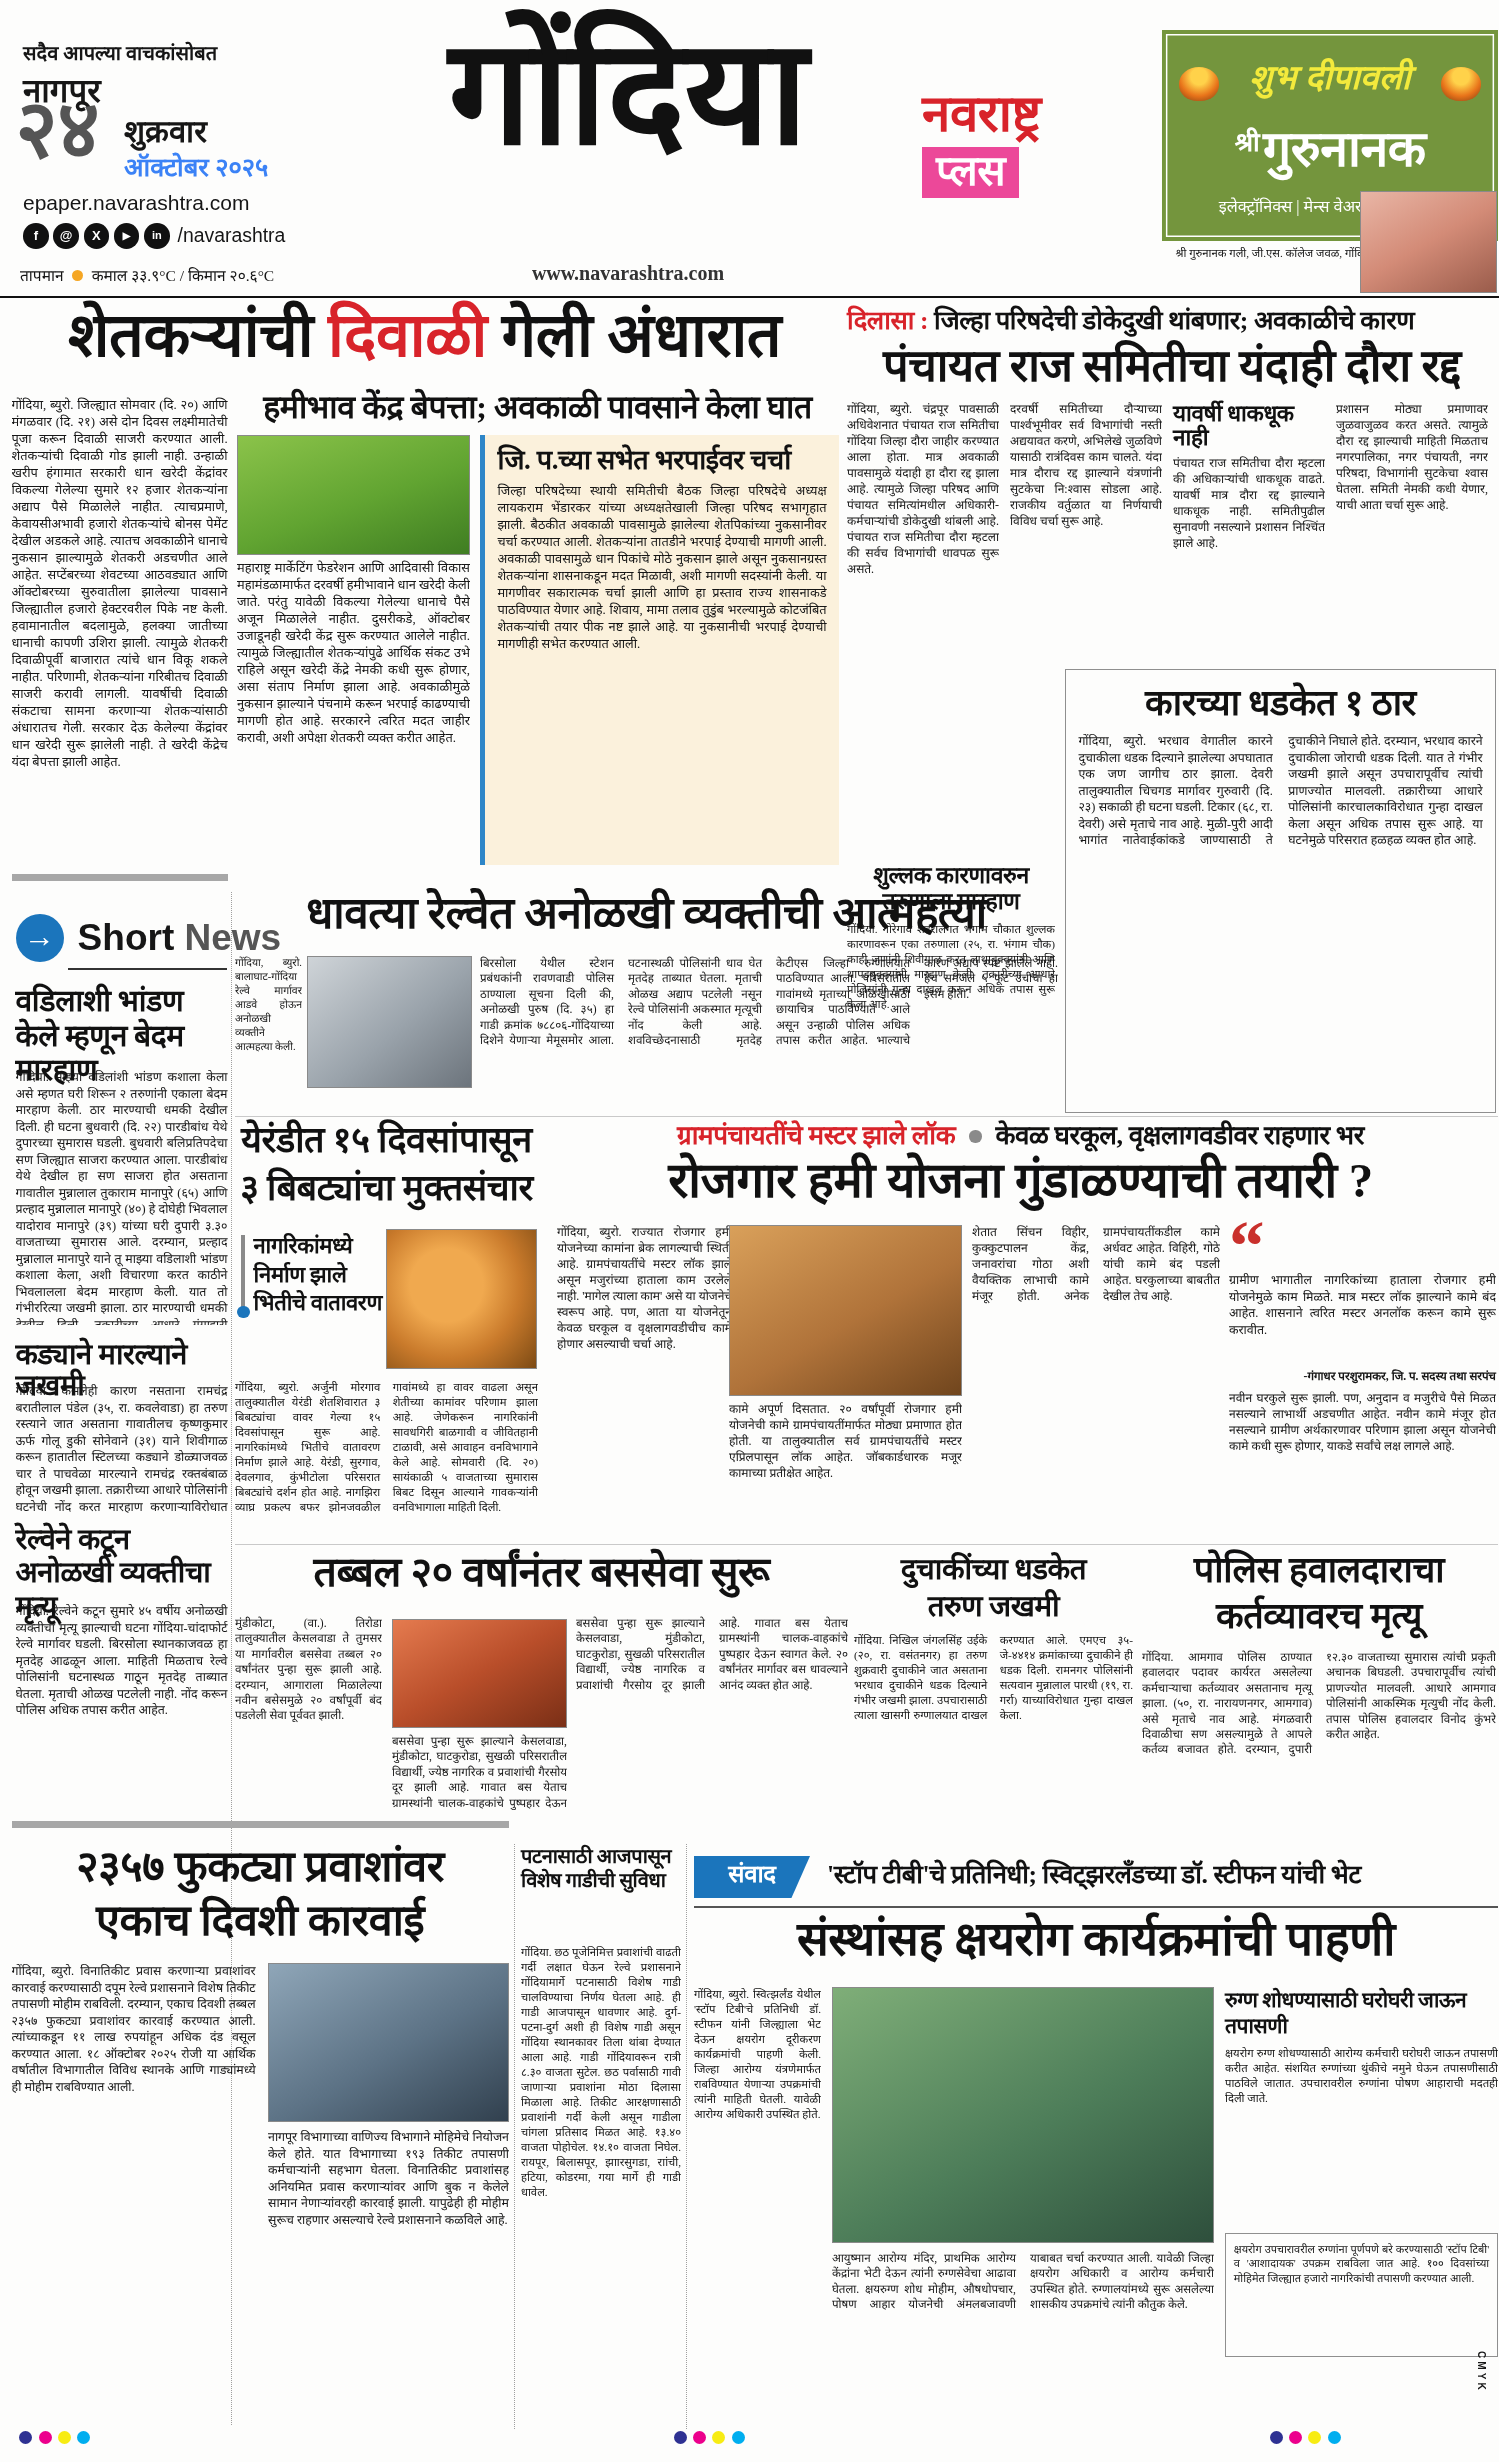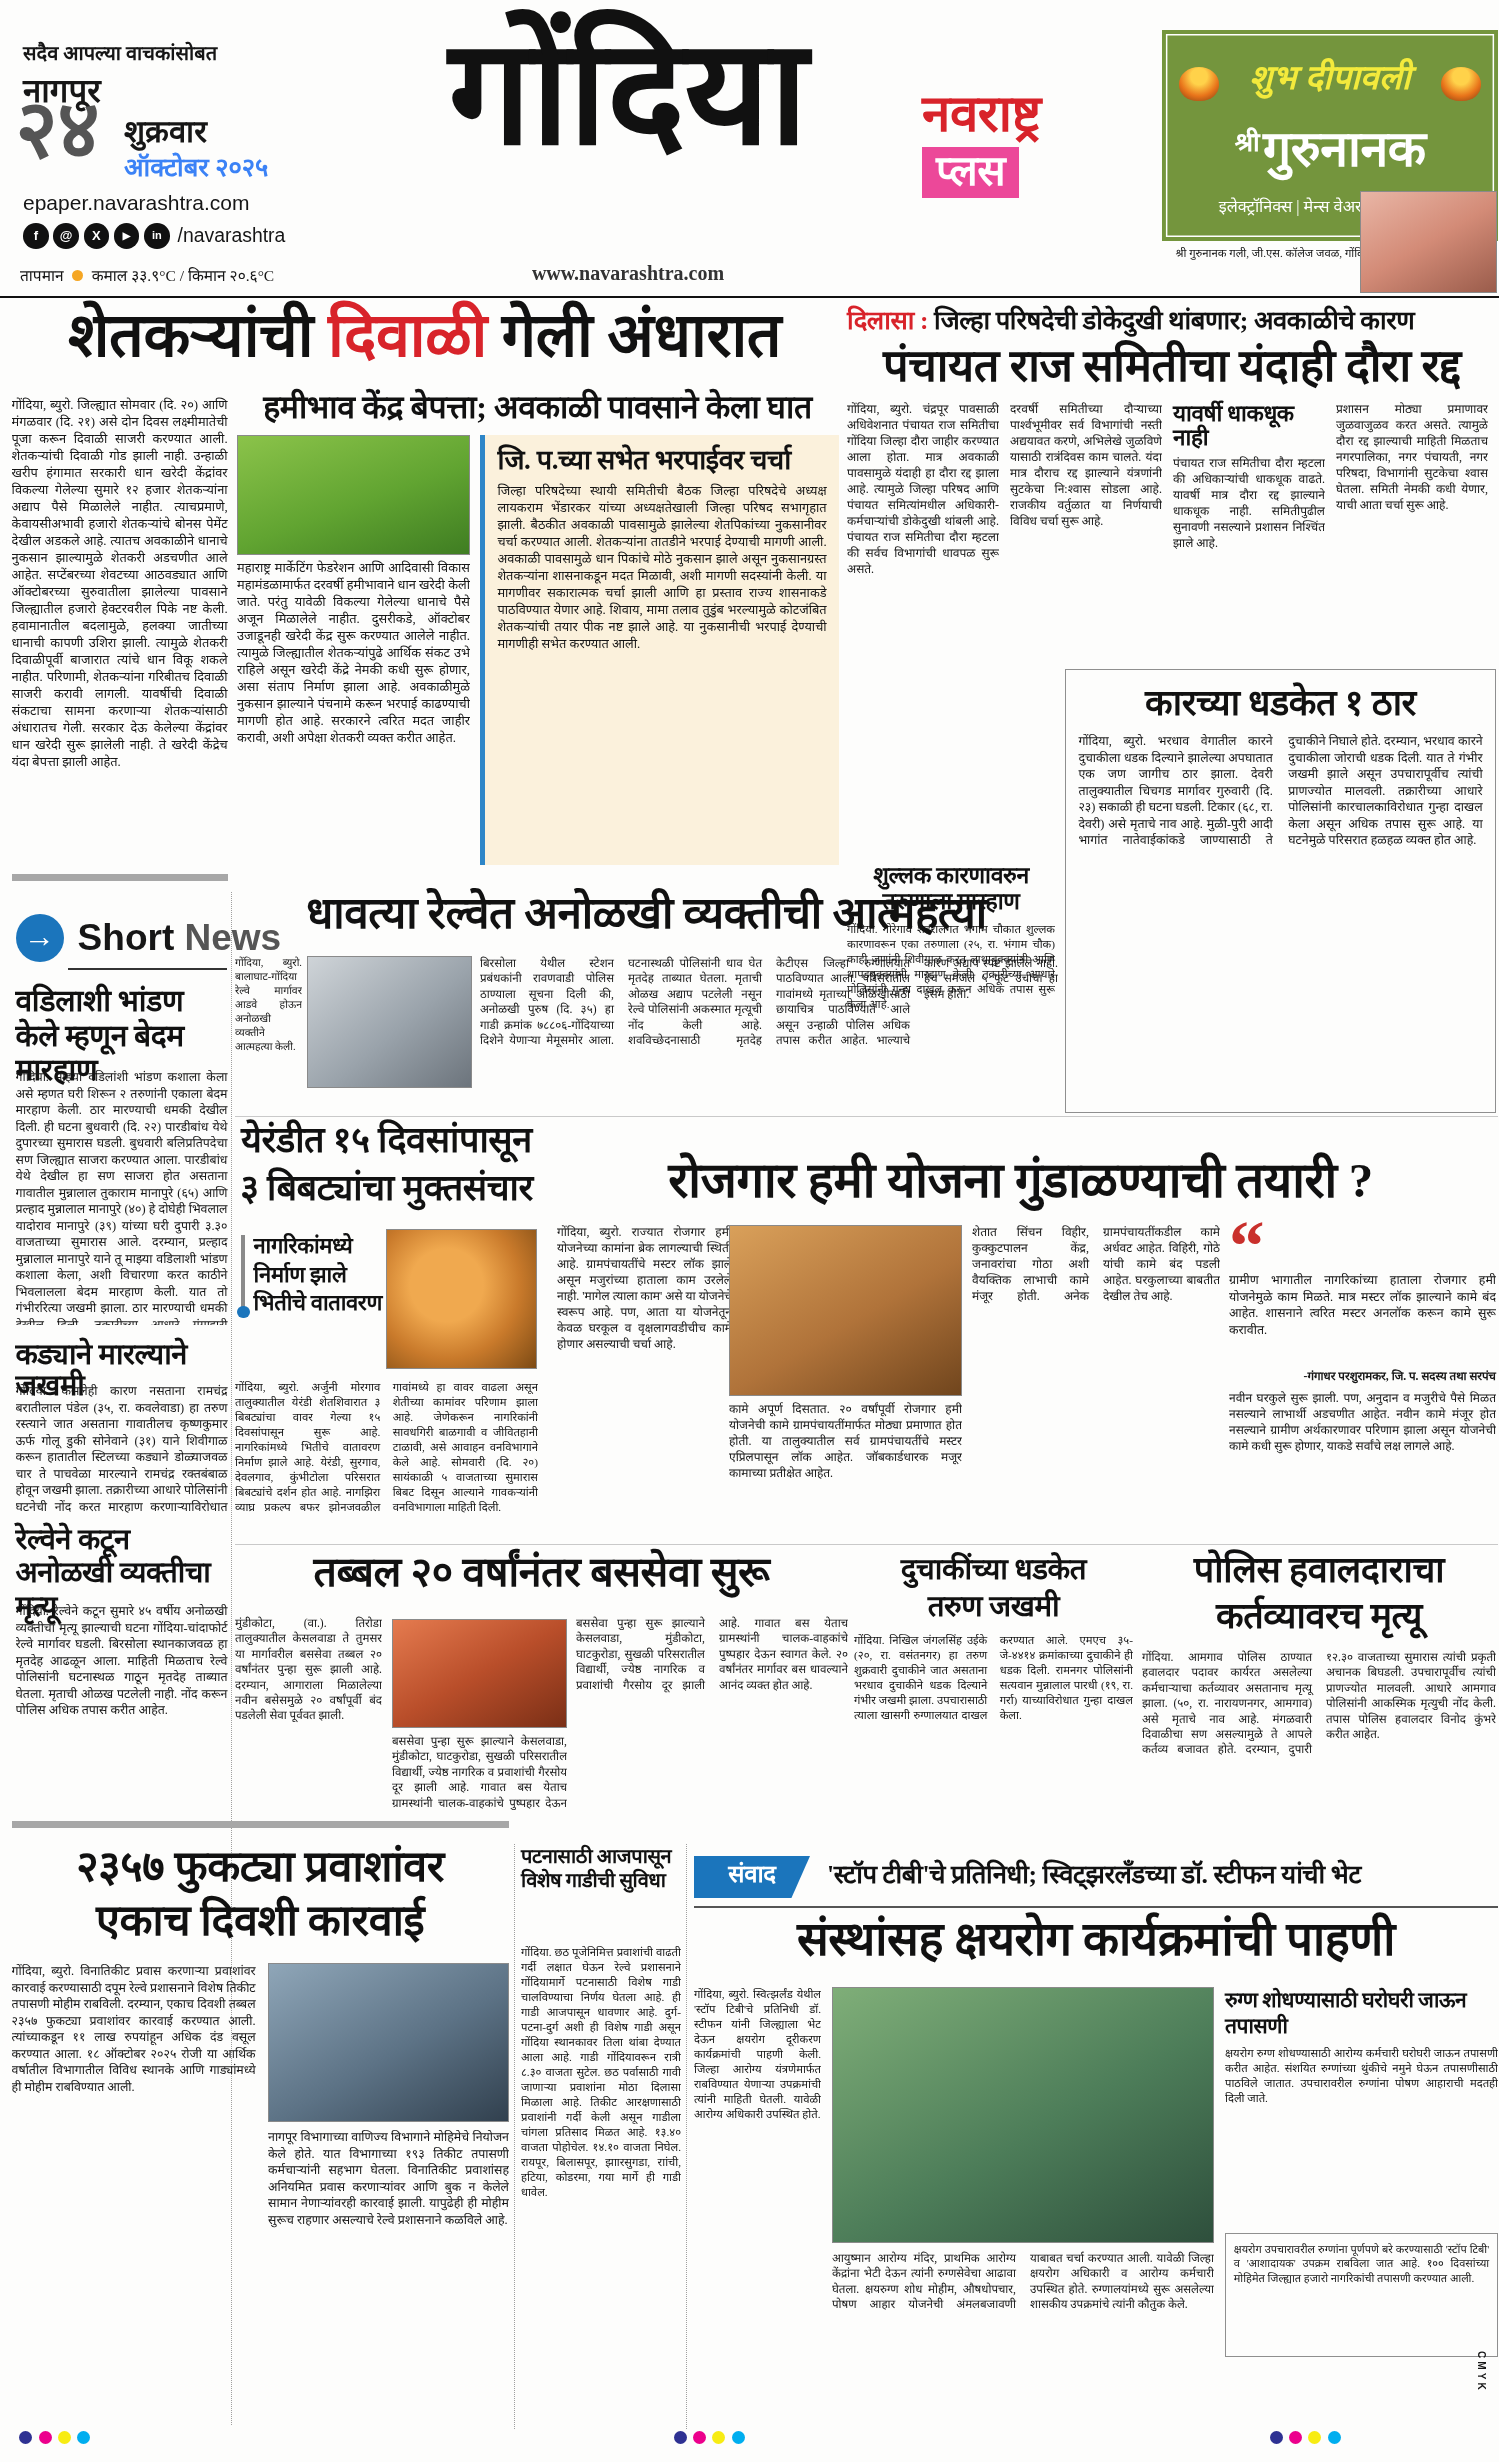--- a/index.html
+++ b/index.html
@@ -120,20 +120,25 @@
   <div class="abs hl center" style="left:235px;top:1121px;width:303px;font-size:36px;">येरंडीत १५ दिवसांपासून</div>
   <div class="abs hl center" style="left:235px;top:1169px;width:303px;font-size:36px;">३ बिबट्यांचा मुक्तसंचार</div>
   <div class="abs" style="left:241px;top:1232px;width:138px;padding-left:12.4px;">
     <div class="subbox-line"></div>
     <div class="subbox-dot"></div>
     <div class="hl" style="font-size:22px;line-height:1.3;">नागरिकांमध्ये निर्माण झाले भितीचे वातावरण</div>
   </div>
   <div class="abs photo" style="left:386px;top:1229px;width:151px;height:140px;background:radial-gradient(circle at 40% 40%,#f0a94f 0 30%,#c97a2b 60%,#7c4a14 100%);"></div>
   <div class="abs body-text" style="left:235px;top:1380px;width:303px;height:155px;font-size:11.3px;column-count:2;column-gap:12.4px;">गोंदिया, ब्युरो. अर्जुनी मोरगाव तालुक्यातील येरंडी शेतशिवारात ३ बिबट्यांचा वावर गेल्या १५ दिवसांपासून सुरू आहे. नागरिकांमध्ये भितीचे वातावरण निर्माण झाले आहे. येरंडी, सुरगाव, देवलगाव, कुंभीटोला परिसरात बिबट्यांचे दर्शन होत आहे. नागझिरा व्याघ्र प्रकल्प बफर झोनजवळील गावांमध्ये हा वावर वाढला असून शेतीच्या कामांवर परिणाम झाला आहे. जेणेकरून नागरिकांनी सावधगिरी बाळगावी व जीवितहानी टाळावी, असे आवाहन वनविभागाने केले आहे. सोमवारी (दि. २०) सायंकाळी ५ वाजताच्या सुमारास बिबट दिसून आल्याने गावकऱ्यांनी वनविभागाला माहिती दिली.</div>
 
+  <div class="abs hl center" style="left:543px;top:1122px;width:955px;font-size:26px;">
+    <span class="red">ग्रामपंचायतींचे मस्टर झाले लॉक</span>
+    <span style="display:inline-block;width:12.4px;height:12.4px;border-radius:50%;background:#8a8a8a;margin:0 7.8px 3.1px;vertical-align:middle;"></span>
+    <span>केवळ घरकूल, वृक्षलागवडीवर राहणार भर</span>
+  </div>
   <div class="abs hl center" style="left:543px;top:1155px;width:955px;font-size:49px;">रोजगार हमी योजना गुंडाळण्याची तयारी ?</div>
   <div class="abs body-text" style="left:516px;top:1225px;width:175px;height:310px;font-size:12px;margin-left:41px;">गोंदिया, ब्युरो. राज्यात रोजगार हमी योजनेच्या कामांना ब्रेक लागल्याची स्थिती आहे. ग्रामपंचायतींचे मस्टर लॉक झाले असून मजुरांच्या हाताला काम उरलेले नाही. 'मागेल त्याला काम' असे या योजनेचे स्वरूप आहे. पण, आता या योजनेतून केवळ घरकूल व वृक्षलागवडीचीच कामे होणार असल्याची चर्चा आहे.</div>
   <div class="abs photo" style="left:729px;top:1225px;width:233px;height:171px;background:linear-gradient(150deg,#d9a05a 0%,#b0733a 55%,#70451d 100%);"></div>
   <div class="abs body-text" style="left:729px;top:1402px;width:233px;height:133px;font-size:12px;">कामे अपूर्ण दिसतात. २० वर्षांपूर्वी रोजगार हमी योजनेची कामे ग्रामपंचायतींमार्फत मोठ्या प्रमाणात होत होती. या तालुक्यातील सर्व ग्रामपंचायतींचे मस्टर एप्रिलपासून लॉक आहेत. जॉबकार्डधारक मजूर कामाच्या प्रतीक्षेत आहेत.</div>
   <div class="abs body-text" style="left:972px;top:1225px;width:248px;height:310px;font-size:12px;column-count:2;column-gap:14px;">शेतात सिंचन विहीर, कुक्कुटपालन केंद्र, जनावरांचा गोठा अशी वैयक्तिक लाभाची कामे मंजूर होती. अनेक ग्रामपंचायतींकडील कामे अर्धवट आहेत. विहिरी, गोठे यांची कामे बंद पडली आहेत. घरकुलाच्या बाबतीत देखील तेच आहे.</div>
   <div class="abs" style="left:1229px;top:1225px;width:267px;">
     <div class="quotemark">“</div>
     <div class="body-text" style="font-size:12.4px;height:93px;margin-top:4.7px;">ग्रामीण भागातील नागरिकांच्या हाताला रोजगार हमी योजनेमुळे काम मिळते. मात्र मस्टर लॉक झाल्याने कामे बंद आहेत. शासनाने त्वरित मस्टर अनलॉक करून कामे सुरू करावीत.</div>
     <div class="b" style="font-size:11.6px;text-align:right;margin-top:3.1px;">-गंगाधर परशुरामकर, जि. प. सदस्य तथा सरपंच</div>
     <div class="body-text" style="font-size:12px;height:116px;margin-top:7.8px;">नवीन घरकुले सुरू झाली. पण, अनुदान व मजुरीचे पैसे मिळत नसल्याने लाभार्थी अडचणीत आहेत. नवीन कामे मंजूर होत नसल्याने ग्रामीण अर्थकारणावर परिणाम झाला असून योजनेची कामे कधी सुरू होणार, याकडे सर्वांचे लक्ष लागले आहे.</div>

